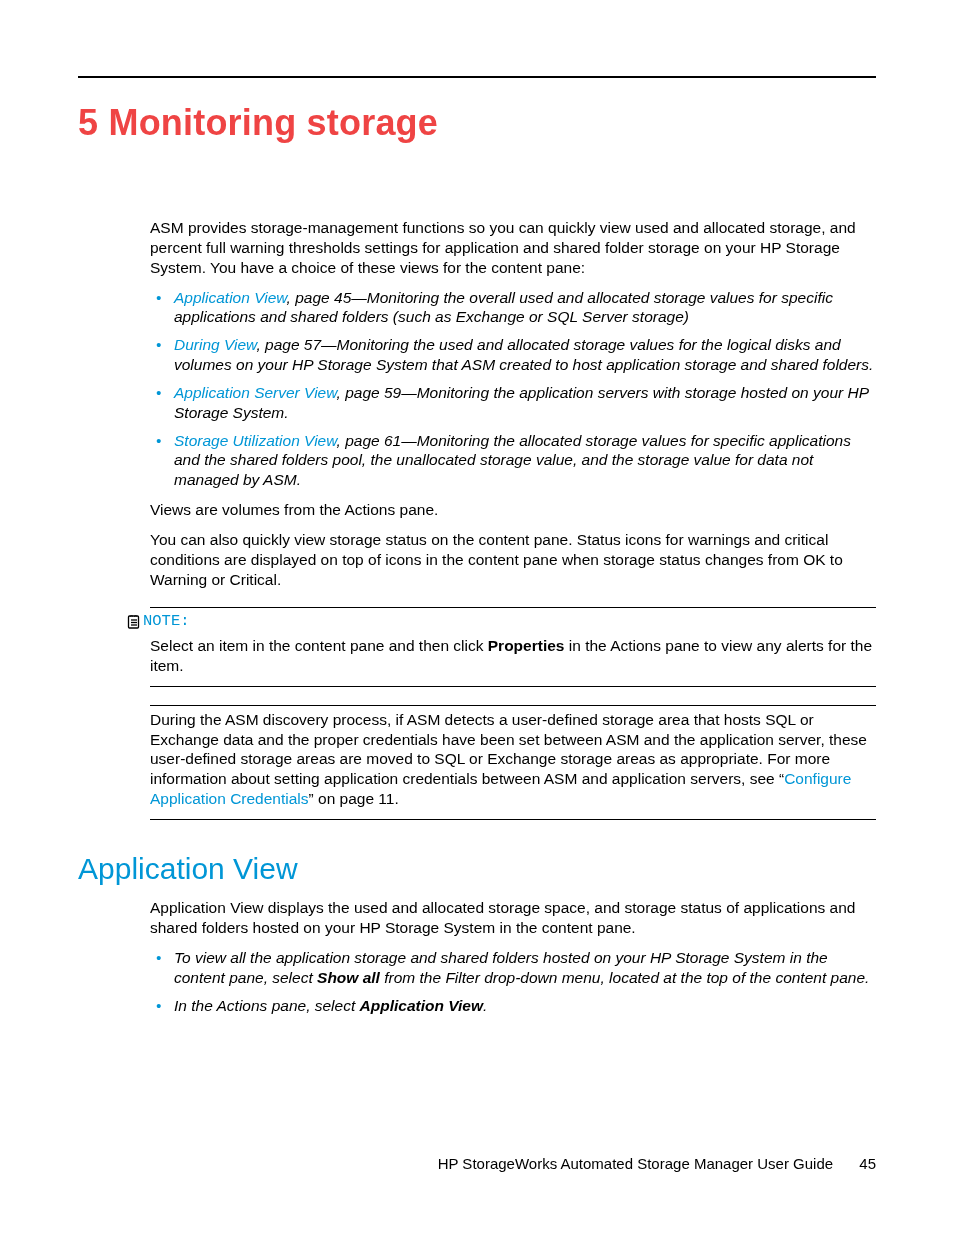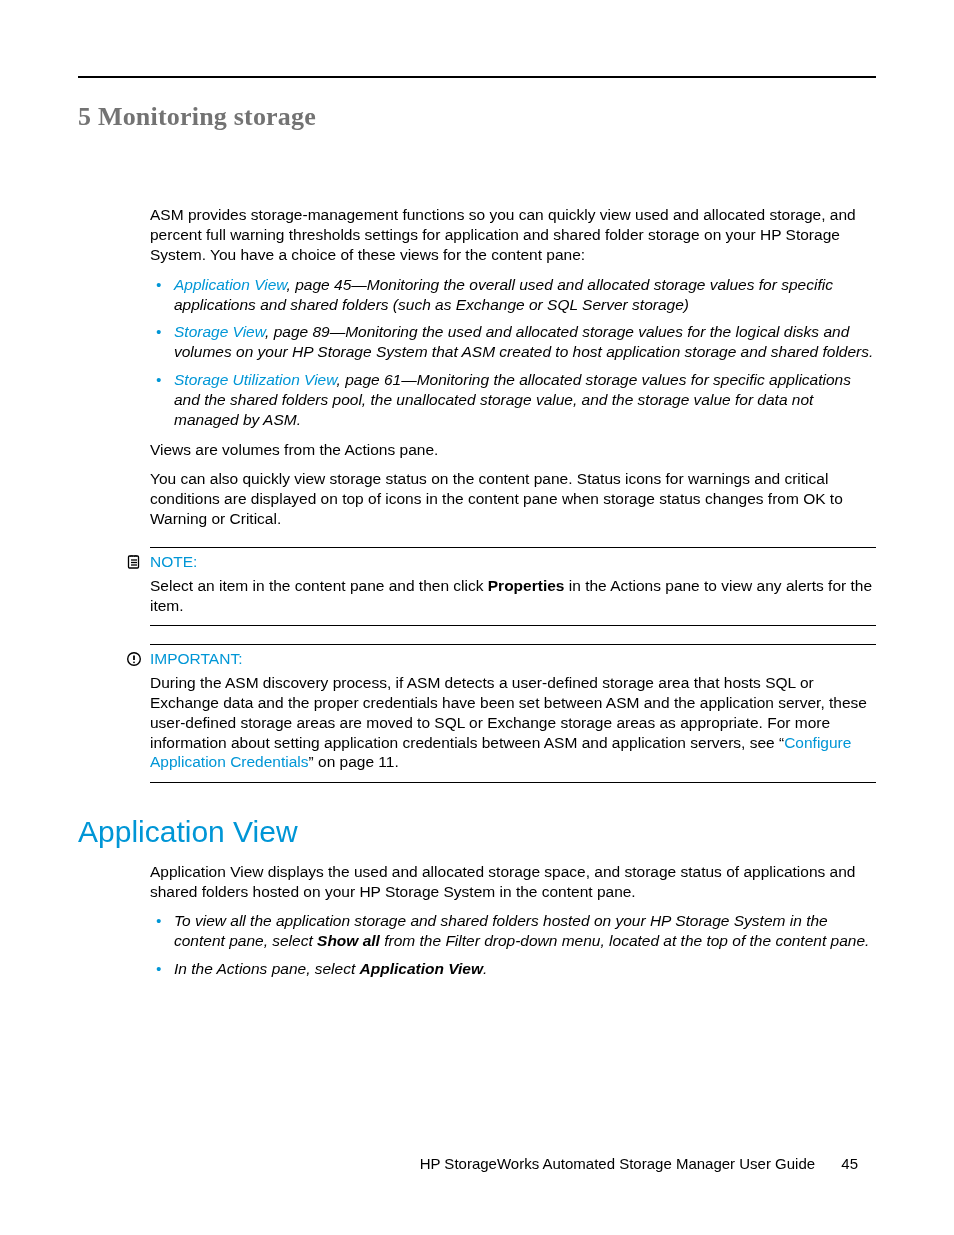--- a/index.html
+++ b/index.html
@@ -21,24 +21,24 @@
     height: 1235px;
     box-sizing: border-box;
     padding: 72px 78px 0 78px;
   }
   .rule-top {
     border-top: 2px solid #000;
     margin-top: 4px;
     margin-bottom: 22px;
   }
   h1.chapter {
-    font-family: Liberation Serif, serif;
-    color: #737373;
+    font-family: Liberation Sans, sans-serif;
+    color: #ef4444;
     font-weight: 700;
-    font-size: 26px;
+    font-size: 36px;
     margin: 0 0 72px 0;
     letter-spacing: 0.2px;
   }
   .body {
     margin-left: 72px;
     margin-right: 0;
   }
   p { margin: 0 0 10px 0; }
   ul.bullets {
     list-style: none;
@@ -68,25 +68,26 @@
     border-top: 1px solid #000;
     margin: 0 0 4px 0;
   }
   .admon .admon-rule-bottom {
     border-top: 1px solid #000;
     margin: 10px 0 0 0;
   }
   .admon-head {
     display: flex;
     align-items: center;
-    gap: 8px;
+    gap: 1px;
     margin-left: -24px;
     color: #0096d6;
     font-size: 15.5px;
     margin-bottom: 4px;
+    font-family: Liberation Mono, monospace;
   }
   .admon-head .icon {
     width: 16px;
     height: 16px;
     display: inline-flex;
     align-items: center;
     justify-content: center;
     color: #000;
   }
   .admon-body { }
@@ -94,21 +95,21 @@
   h2.section {
     color: #0096d6;
     font-weight: 400;
     font-size: 30px;
     margin: 30px 0 10px 0;
     font-family: "Futura", "Trebuchet MS", "Segoe UI", Arial, sans-serif;
   }
   .footer {
     position: absolute;
     bottom: 62px;
-    right: 96px;
+    right: 78px;
     left: 78px;
     text-align: right;
     font-size: 15px;
   }
   .footer .pnum { display: inline-block; margin-left: 22px; }
   .section-wrap { margin-left: 0; }
 </style>
 </head>
 <body>
 
@@ -121,21 +122,24 @@
   </h1>
 
   <div class="body">
     <p>ASM provides storage-management functions so you can quickly view used and allocated storage, and percent full warning thresholds settings for application and shared folder storage on your HP Storage System. You have a choice of these views for the content pane:</p>
 
     <ul class="bullets">
       <li>
         <a class="link">Application View</a><span>, page 45—Monitoring the overall used and allocated storage values for specific applications and shared folders (such as Exchange or SQL Server storage)</span>
       </li>
       <li>
-        <a class="link">Storage View</a><span>, page 89—Monitoring the used and allocated storage values for the logical disks and volumes on your HP Storage System that ASM created to host application storage and shared folders.</span>
+        <a class="link">During View</a><span>, page 57—Monitoring the used and allocated storage values for the logical disks and volumes on your HP Storage System that ASM created to host application storage and shared folders.</span>
+      </li>
+      <li>
+        <a class="link">Application Server View</a><span>, page 59—Monitoring the application servers with storage hosted on your HP Storage System.</span>
       </li>
       <li>
         <a class="link">Storage Utilization View</a><span>, page 61—Monitoring the allocated storage values for specific applications and the shared folders pool, the unallocated storage value, and the storage value for data not managed by ASM.</span>
       </li>
     </ul>
 
     <p>Views are volumes from the Actions pane.</p>
     <p>You can also quickly view storage status on the content pane. Status icons for warnings and critical conditions are displayed on top of icons in the content pane when storage status changes from OK to Warning or Critical.</p>
 
     <div class="admon">
@@ -155,30 +159,20 @@
       <div class="admon-body">
         <p>
           <span>Select an item in the content pane and then click </span><strong class="b">Properties</strong><span> in the Actions pane to view any alerts for the item.</span>
         </p>
       </div>
       <div class="admon-rule-bottom"></div>
     </div>
 
     <div class="admon">
       <div class="admon-rule"></div>
-      <div class="admon-head">
-        <span class="icon">
-          <svg viewBox="0 0 16 16" width="16" height="16" fill="none" stroke="#000" stroke-width="1.4">
-            <circle cx="8" cy="8" r="6.3"></circle>
-            <line x1="8" y1="4.5" x2="8" y2="9" stroke-width="1.8"></line>
-            <circle cx="8" cy="11.3" r="0.9" fill="#000" stroke="none"></circle>
-          </svg>
-        </span>
-        <span>IMPORTANT:</span>
-      </div>
       <div class="admon-body">
         <p>
           <span>During the ASM discovery process, if ASM detects a user-defined storage area that hosts SQL or Exchange data and the proper credentials have been set between ASM and the application server, these user-defined storage areas are moved to SQL or Exchange storage areas as appropriate. For more information about setting application credentials between ASM and application servers, see “</span><a class="link">Configure Application Credentials</a><span>” on page 11.</span>
         </p>
       </div>
       <div class="admon-rule-bottom"></div>
     </div>
   </div>
 
   <div class="section-wrap">

